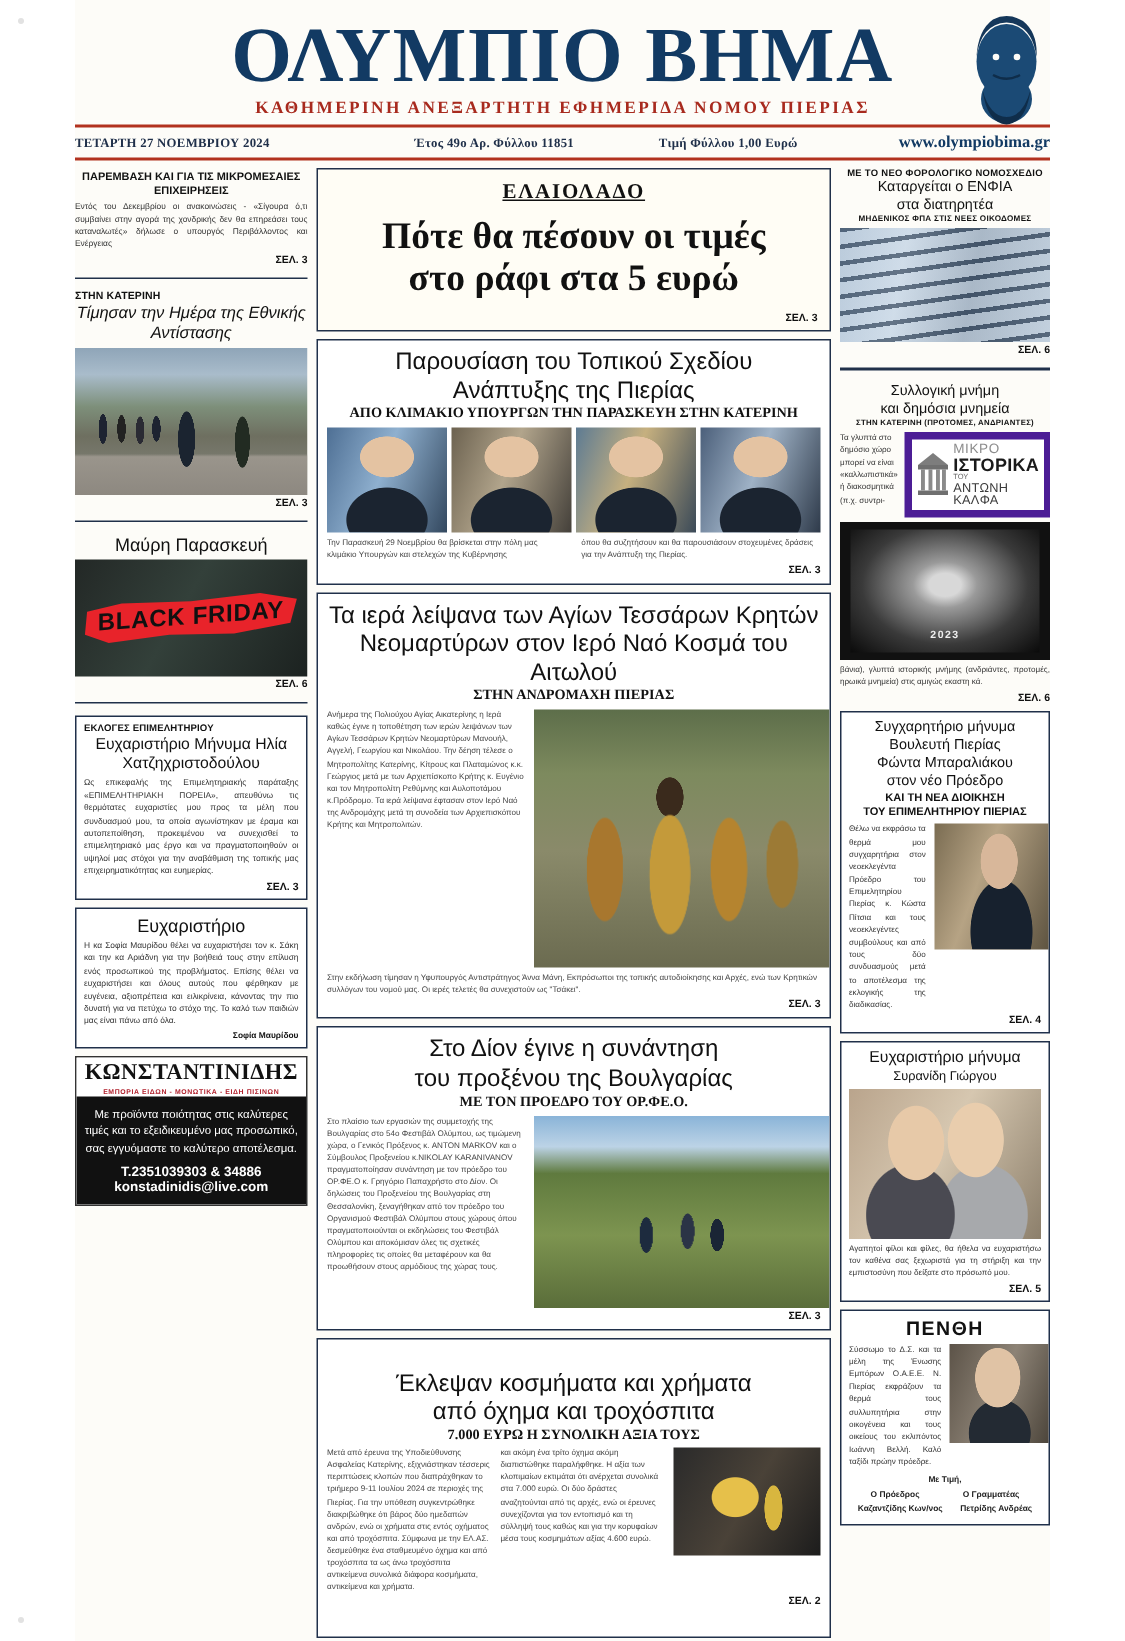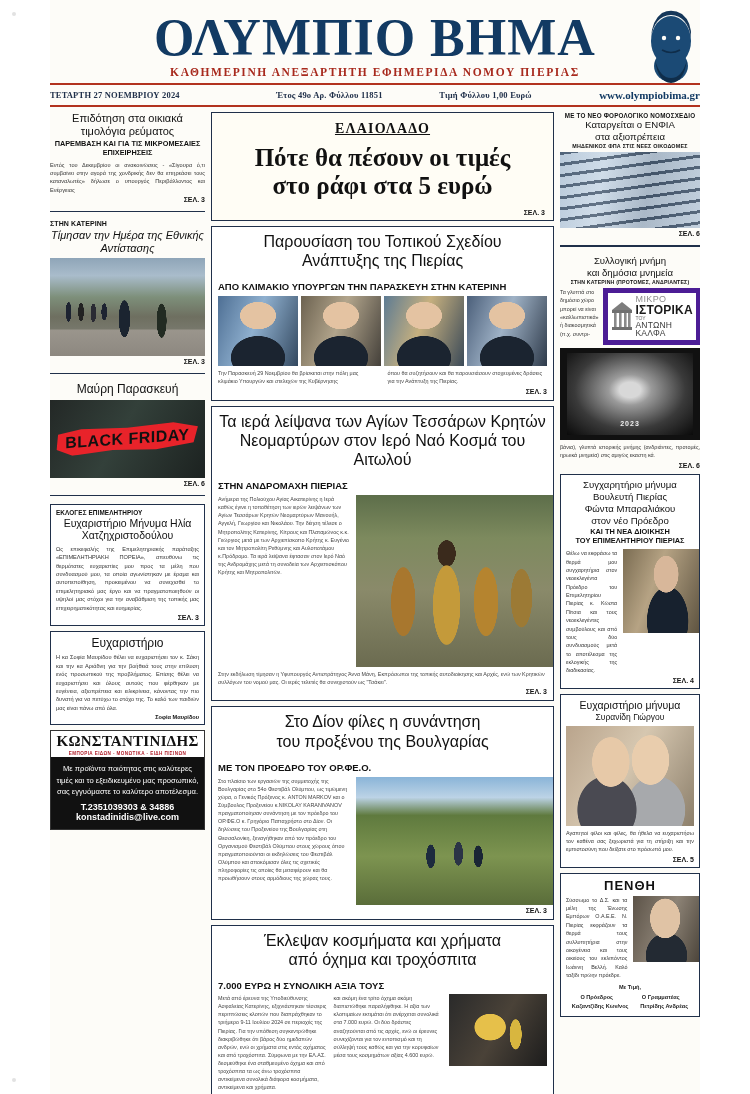--- a/index.html
+++ b/index.html
@@ -257,21 +257,21 @@
   .ad-mail { font-size:9px; font-weight:bold; color:#fff; }
 
   
   .feature-box { border:1px solid #20304a; padding:5px 6px; background:#fffdf5; }
   .oil-kicker { text-align:center; font-family:"Liberation Serif",serif; font-weight:bold;
     font-size:14px; letter-spacing:1.2px; color:#111; text-decoration:underline; }
   .oil-head { text-align:center; font-family:"Liberation Serif",serif; font-weight:bold;
     font-size:25px; line-height:1.12; color:#111; margin-top:7px; }
 
   .c-head { text-align:center; font-size:16px; line-height:1.2; color:#111; }
-  .c-sub  { font-size:9.5px; font-weight:bold; color:#111; margin-top:11px; }
+  .c-sub  { text-align:center; font-size:9.5px; font-weight:bold; color:#111; margin-top:1px;font-family:Liberation Serif, serif; }
 
   .two-col { display:grid; grid-template-columns:1fr 1fr; gap:10px; margin-top:3px; }
   .cap { font-size:5.4px; color:#444; line-height:1.5; }
 
   .photo-text { display:grid; grid-template-columns: 40% 60%; gap:6px; margin-top:4px; }
 
   .r-head { text-align:center; font-size:9.6px; line-height:1.25; color:#111; }
   .r-sub  { text-align:center; font-size:7.4px; font-weight:bold; color:#111; line-height:1.25; }
   .r-kick { text-align:center; font-size:6.3px; font-weight:bold; color:#111; letter-spacing:.2px; }
   .r-body { font-size:5.4px; line-height:1.55; color:#333; text-align:justify; }
@@ -307,21 +307,20 @@
       <div class="info-web">www.olympiobima.gr</div>
     </div>
     <div class="rule-red" style="margin-top:0"></div>
   </div>
 
   <div class="grid">
 
     <div class="col">
 
       <div class="box-plain">
-        <div class="hl-main" style="font-size:11px">Επιδότηση στα οικιακά τιμολόγια ρεύματος</div>
         <div class="hl-sub">ΠΑΡΕΜΒΑΣΗ ΚΑΙ ΓΙΑ ΤΙΣ ΜΙΚΡΟΜΕΣΑΙΕΣ ΕΠΙΧΕΙΡΗΣΕΙΣ</div>
         <div class="body-txt">Εντός του Δεκεμβρίου οι ανακοινώσεις - «Σίγουρα ό,τι συμβαίνει στην αγορά της χονδρικής δεν θα επηρεάσει τους καταναλωτές» δήλωσε ο υπουργός Περιβάλλοντος και Ενέργειας</div>
         <div class="sel">ΣΕΛ. 3</div>
       </div>
       <div class="sep"></div>
 
       <div class="box-plain">
         <div class="hl-kicker">ΣΤΗΝ ΚΑΤΕΡΙΝΗ</div>
         <div class="hl-main" style="font-size:11px;font-style:italic">Τίμησαν την Ημέρα της Εθνικής Αντίστασης</div>
         <div class="img ph-ceremony" style="height:98px;margin-top:3px"></div>
@@ -397,50 +396,50 @@
         <div class="c-sub">ΣΤΗΝ ΑΝΔΡΟΜΑΧΗ ΠΙΕΡΙΑΣ</div>
         <div class="photo-text">
           <div class="cap">Ανήμερα της Πολιούχου Αγίας Αικατερίνης η Ιερά καθώς έγινε η τοποθέτηση των ιερών λειψάνων των Αγίων Τεσσάρων Κρητών Νεομαρτύρων Μανουήλ, Αγγελή, Γεωργίου και Νικολάου. Την δέηση τέλεσε ο Μητροπολίτης Κατερίνης, Κίτρους και Πλαταμώνος κ.κ. Γεώργιος μετά με των Αρχιεπίσκοπο Κρήτης κ. Ευγένιο και τον Μητροπολίτη Ρεθύμνης και Αυλοποτάμου κ.Πρόδρομο. Τα ιερά λείψανα έφτασαν στον Ιερό Ναό της Ανδρομάχης μετά τη συνοδεία των Αρχιεπισκόπου Κρήτης και Μητροπολιτών.</div>
           <div class="img ph-priest" style="height:172px"></div>
         </div>
         <div class="cap" style="margin-top:3px">Στην εκδήλωση τίμησαν η Υφυπουργός Αντιστράτηγος Άννα Μάνη, Εκπρόσωποι της τοπικής αυτοδιοίκησης και Αρχές, ενώ των Κρητικών συλλόγων του νομού μας. Οι ιερές τελετές θα συνεχιστούν ως "Τσάκει".</div>
         <div class="sel">ΣΕΛ. 3</div>
       </div>
 
       <div class="box" style="padding:5px 6px">
-        <div class="c-head">Στο Δίον φίλες η συνάντηση</div>
+        <div class="c-head">Στο Δίον έγινε η συνάντηση</div>
         <div class="c-head">του προξένου της Βουλγαρίας</div>
         <div class="c-sub">ΜΕ ΤΟΝ ΠΡΟΕΔΡΟ ΤΟΥ ΟΡ.ΦΕ.Ο.</div>
         <div class="photo-text">
           <div class="cap">Στο πλαίσιο των εργασιών της συμμετοχής της Βουλγαρίας στο 54ο Φεστιβάλ Ολύμπου, ως τιμώμενη χώρα, ο Γενικός Πρόξενος κ. ANTON MARKOV και ο Σύμβουλος Προξενείου κ.NIKOLAY KARANIVANOV πραγματοποίησαν συνάντηση με τον πρόεδρο του ΟΡ.ΦΕ.Ο κ. Γρηγόριο Παπαχρήστο στο Δίον. Οι δηλώσεις του Προξενείου της Βουλγαρίας στη Θεσσαλονίκη, ξεναγήθηκαν από τον πρόεδρο του Οργανισμού Φεστιβάλ Ολύμπου στους χώρους όπου πραγματοποιούνται οι εκδηλώσεις του Φεστιβάλ Ολύμπου και αποκόμισαν όλες τις σχετικές πληροφορίες τις οποίες θα μεταφέρουν και θα προωθήσουν στους αρμόδιους της χώρας τους.</div>
           <div class="img ph-field" style="height:128px"></div>
         </div>
         <div class="sel">ΣΕΛ. 3</div>
       </div>
 
-      <div class="box" style="padding:5px 6px">
+      <div class="box" style="padding:20px 6px">
         <div class="c-head">Έκλεψαν κοσμήματα και χρήματα</div>
         <div class="c-head">από όχημα και τροχόσπιτα</div>
         <div class="c-sub">7.000 ΕΥΡΩ Η ΣΥΝΟΛΙΚΗ ΑΞΙΑ ΤΟΥΣ</div>
         <div class="two-col" style="grid-template-columns:1fr 1fr 0.9fr;gap:7px">
           <div class="cap">Μετά από έρευνα της Υποδιεύθυνσης Ασφαλείας Κατερίνης, εξιχνιάστηκαν τέσσερις περιπτώσεις κλοπών που διαπράχθηκαν το τριήμερο 9-11 Ιουλίου 2024 σε περιοχές της Πιερίας. Για την υπόθεση συγκεντρώθηκε διακριβώθηκε ότι βάρος δύο ημεδαπών ανδρών, ενώ οι χρήματα στις εντός οχήματος και από τροχόσπιτα. Σύμφωνα με την ΕΛ.ΑΣ. δεσμεύθηκε ένα σταθμευμένο όχημα και από τροχόσπιτα τα ως άνω τροχόσπιτα αντικείμενα συνολικά διάφορα κοσμήματα, αντικείμενα και χρήματα.</div>
           <div class="cap">και ακόμη ένα τρίτο όχημα ακόμη διαπιστώθηκε παραλήφθηκε. Η αξία των κλοπιμαίων εκτιμάται ότι ανέρχεται συνολικά στα 7.000 ευρώ. Οι δύο δράστες αναζητούνται από τις αρχές, ενώ οι έρευνες συνεχίζονται για τον εντοπισμό και τη σύλληψή τους καθώς και για την κορυφαίων μέσα τους κοσμημάτων αξίας 4.600 ευρώ.</div>
           <div class="img ph-jewel" style="height:72px"></div>
         </div>
         <div class="sel">ΣΕΛ. 2</div>
       </div>
 
     </div>
 
     <div class="col">
 
       <div class="box-plain">
         <div class="r-kick">ΜΕ ΤΟ ΝΕΟ ΦΟΡΟΛΟΓΙΚΟ ΝΟΜΟΣΧΕΔΙΟ</div>
         <div class="r-head">Καταργείται ο ΕΝΦΙΑ</div>
-        <div class="r-head">στα αξιοπρέπεια</div>
+        <div class="r-head">στα διατηρητέα</div>
         <div class="r-kick" style="font-size:5.4px">ΜΗΔΕΝΙΚΟΣ ΦΠΑ ΣΤΙΣ ΝΕΕΣ ΟΙΚΟΔΟΜΕΣ</div>
         <div class="img ph-building" style="height:76px;margin-top:3px"></div>
         <div class="sel">ΣΕΛ. 6</div>
       </div>
       <div class="sep2"></div>
 
       <div class="box-plain">
         <div class="r-head">Συλλογική μνήμη</div>
         <div class="r-head">και δημόσια μνημεία</div>
         <div class="r-kick" style="font-size:5.2px">ΣΤΗΝ ΚΑΤΕΡΙΝΗ (ΠΡΟΤΟΜΕΣ, ΑΝΔΡΙΑΝΤΕΣ)</div>

